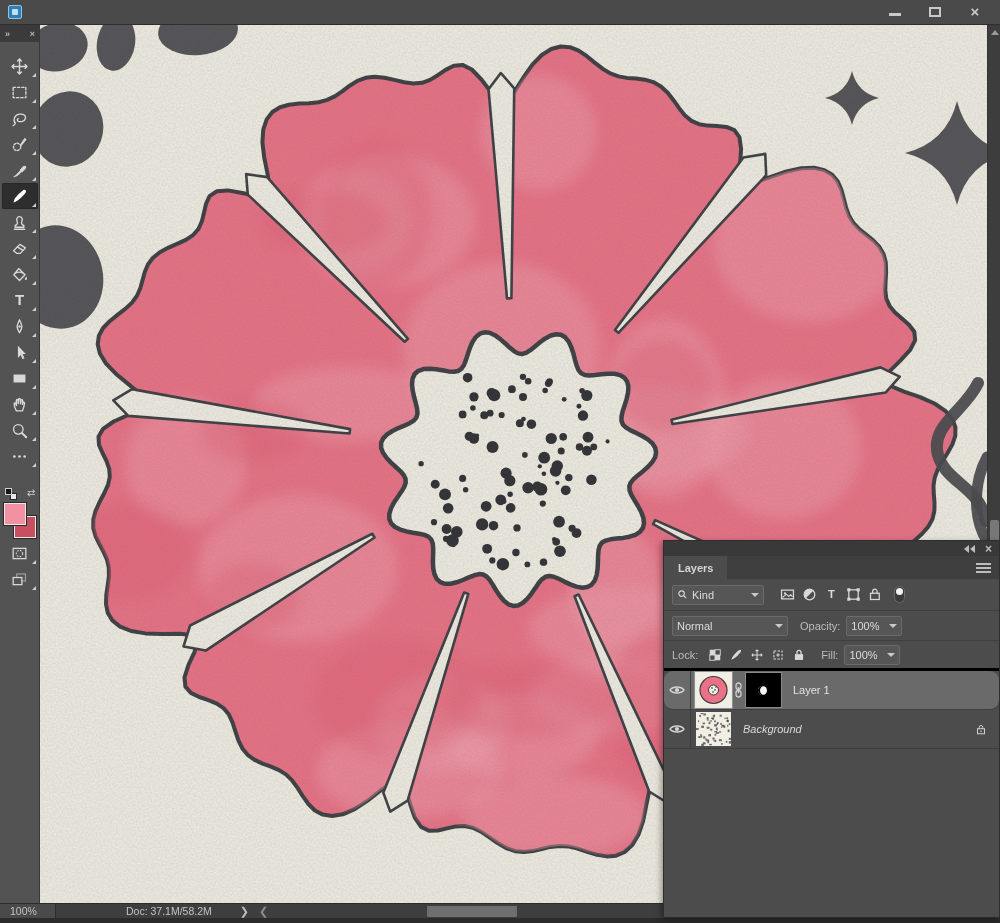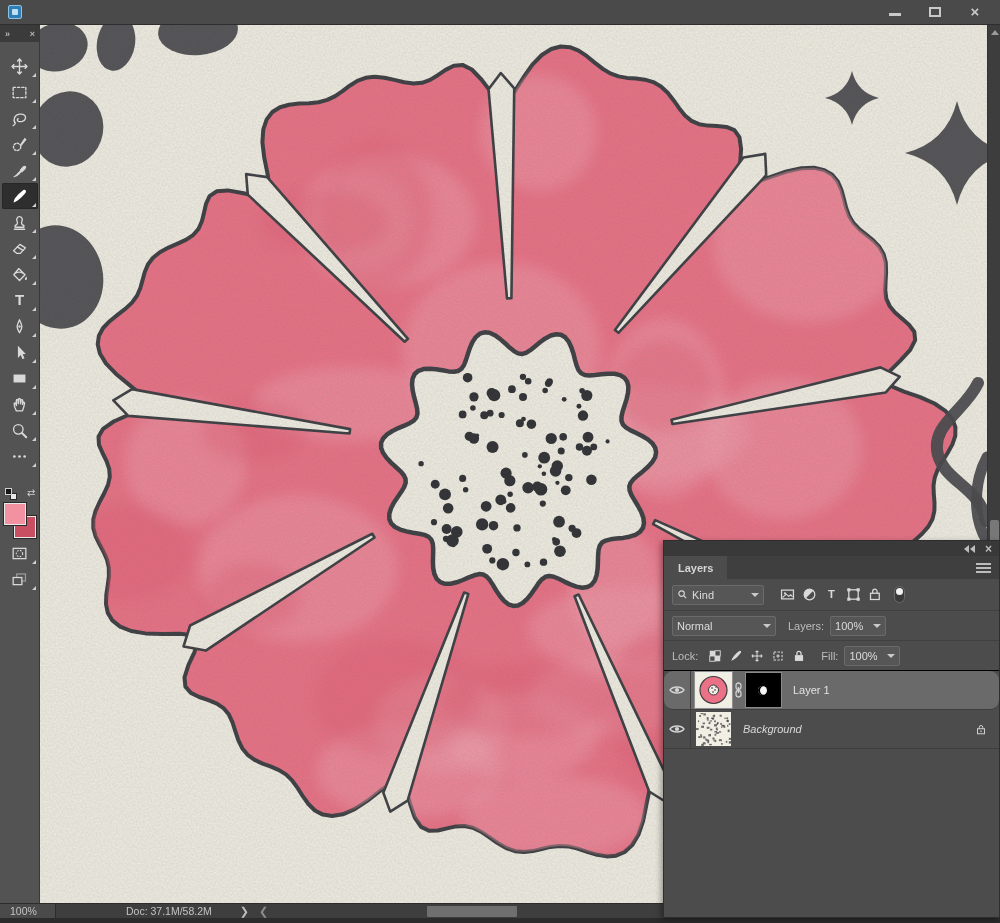--- a/index.html
+++ b/index.html
@@ -86,24 +86,24 @@
   .combo .dn { margin-left:auto; width:0; height:0; border-left:4px solid transparent; border-right:4px solid transparent;
     border-top:4px solid #c9c9c9; }
   .kind-combo { width:92px; margin-right:12px; }
   .kind-combo .dn { margin-left:auto; }
   .ficon { width:22px; height:20px; display:flex; align-items:center; justify-content:center; cursor:pointer; }
   .ficon svg { width:15px; height:15px; }
   .ftoggle { width:11px; height:17px; background:#3a3a3a; border:1px solid #6b6b6b; border-radius:6px;
     margin-left:8px; position:relative; cursor:pointer; }
   .ftoggle::after{ content:""; position:absolute; left:1px; top:1px; width:7px; height:7px; border-radius:50%; background:#f2f2f2; }
   .blend-row { height:30px; border-bottom:1px solid #404040; }
-  .blend-combo { width:104px; }
+  .blend-combo { width:116px; }
   .lbl { color:#bdbdbd; font-size:11px; margin:0 6px 0 12px; }
   .val-combo { width:56px; }
-  .lock-row { height:30px; border-bottom:1px solid #000000; }
+  .lock-row { height:30px; border-bottom:3px solid #000000; }
   .lock-lbl { margin-left:0; }
   .licon { width:21px; height:20px; display:flex; align-items:center; justify-content:center; cursor:pointer; }
   .licon svg{ width:14px; height:14px; }
   .layer-row { height:39px; display:flex; align-items:center; border-bottom:1px solid #3e3e3e; position:relative; cursor:pointer; }
   .layer-row.selected { background:#6a6a6a;border-radius:9px; }
   .eye-cell { width:27px; align-self:stretch; display:flex; align-items:center; justify-content:center;
     border-right:1px solid #3e3e3e; cursor:pointer; }
   .thumb { width:35px; height:34px; margin-left:5px; background:#fff; position:relative; flex:none; }
   .thumb.active { outline:1px solid #ececec; box-shadow:0 0 0 2px rgba(255,255,255,.25); }
   .thumb svg { display:block; }
@@ -483,21 +483,21 @@
           </svg>
       </div>
       <div class="ftoggle"></div>
     </div>
 
     <div class="lp-row blend-row">
       <div class="combo blend-combo">
         <span>Normal</span>
         <span class="dn"></span>
       </div>
-      <span class="lbl">Layers:</span>
+      <span class="lbl">Opacity:</span>
       <div class="combo val-combo">
         <span>100%</span>
         <span class="dn"></span>
       </div>
     </div>
 
     <div class="lp-row lock-row">
       <span class="lbl lock-lbl">Lock:</span>
       <div class="licon">
         <svg viewBox="0 0 24 24">

